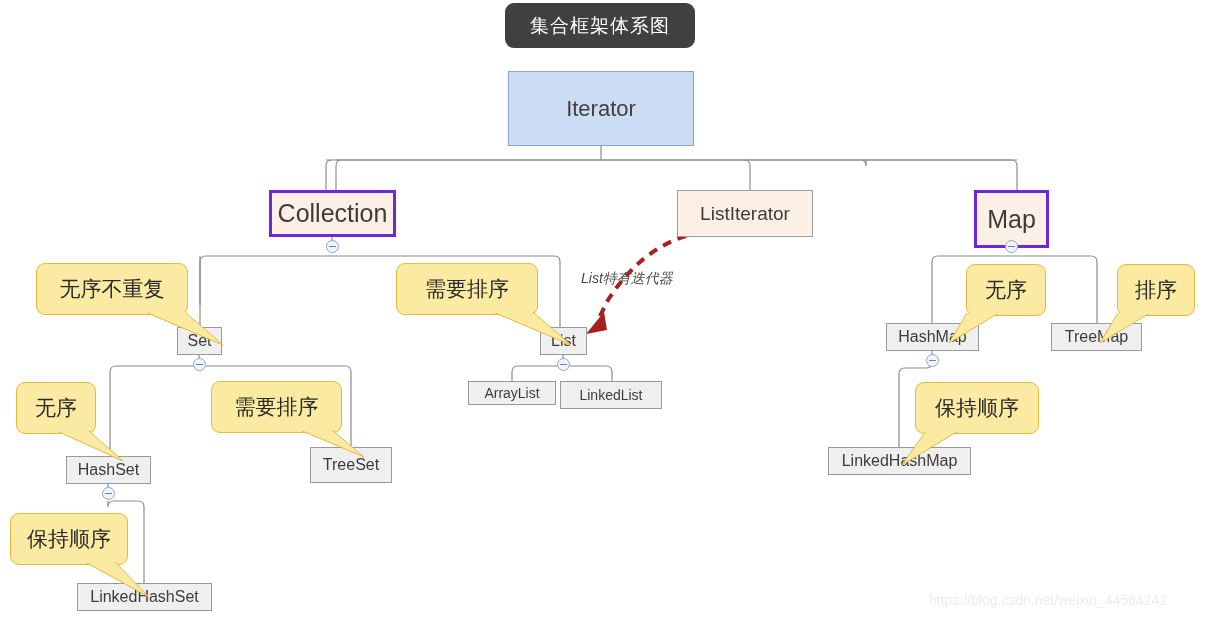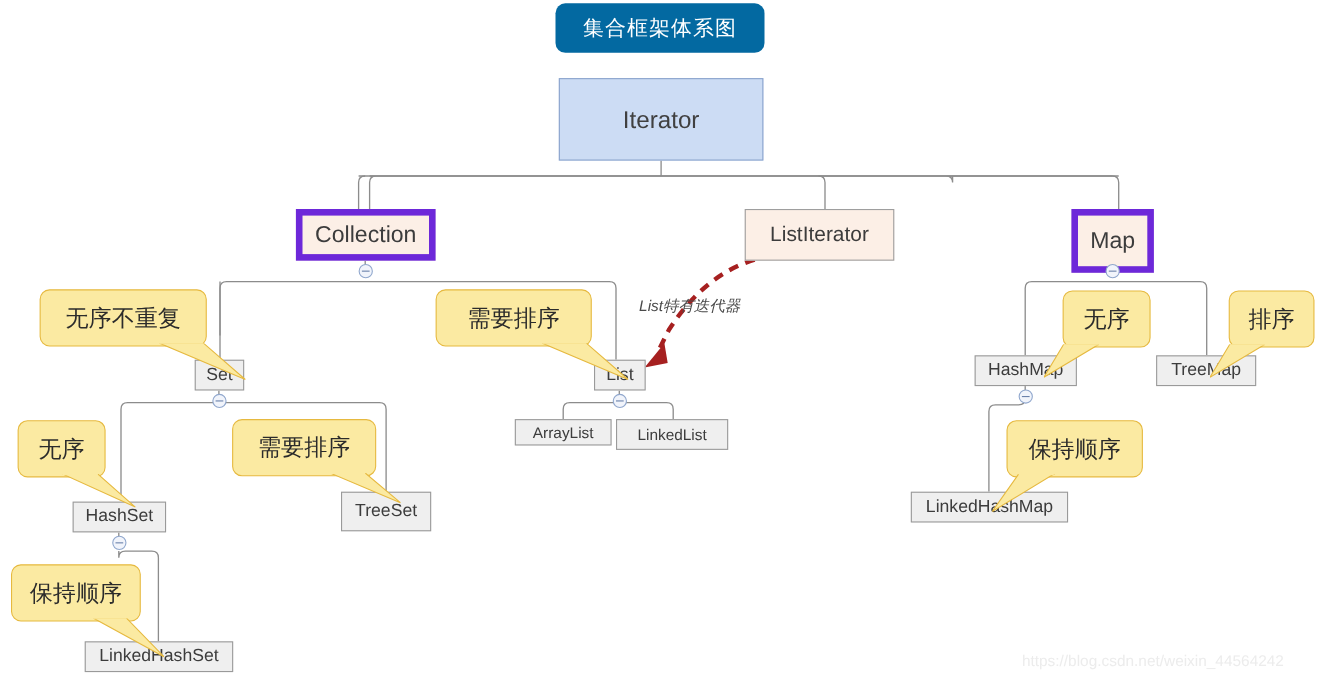--- a/index.html
+++ b/index.html
@@ -22,21 +22,21 @@
     height: 618px;
     pointer-events: none;
   }
 
   
   .title-pill {
     position: absolute;
     display: flex;
     align-items: center;
     justify-content: center;
-    background: #0369a1;
+    background: #404040;
     color: #ffffff;
     border-radius: 9px;
     font-size: 19px;
     letter-spacing: 1px;
     box-sizing: border-box;
   }
 
   
   .node {
     position: absolute;
@@ -48,22 +48,22 @@
     white-space: nowrap;
   }
   .node.root {
     background: #ccdcf4;
     border: 1px solid #8ba4cd;
     font-size: 22px;
     color: #404040;
   }
   .node.iface {
     background: #fcefe6;
-    border: 6px solid #6d28d9;
-    font-size: 21px;
+    border: 3px solid #6d28d9;
+    font-size: 25px;
   }
   .node.iface-gray {
     background: #fcefe6;
     border: 1px solid #9e9e9e;
     font-size: 19px;
   }
   .node.impl {
     background: #efefef;
     border: 1px solid #9a9a9a;
     font-size: 16px;

